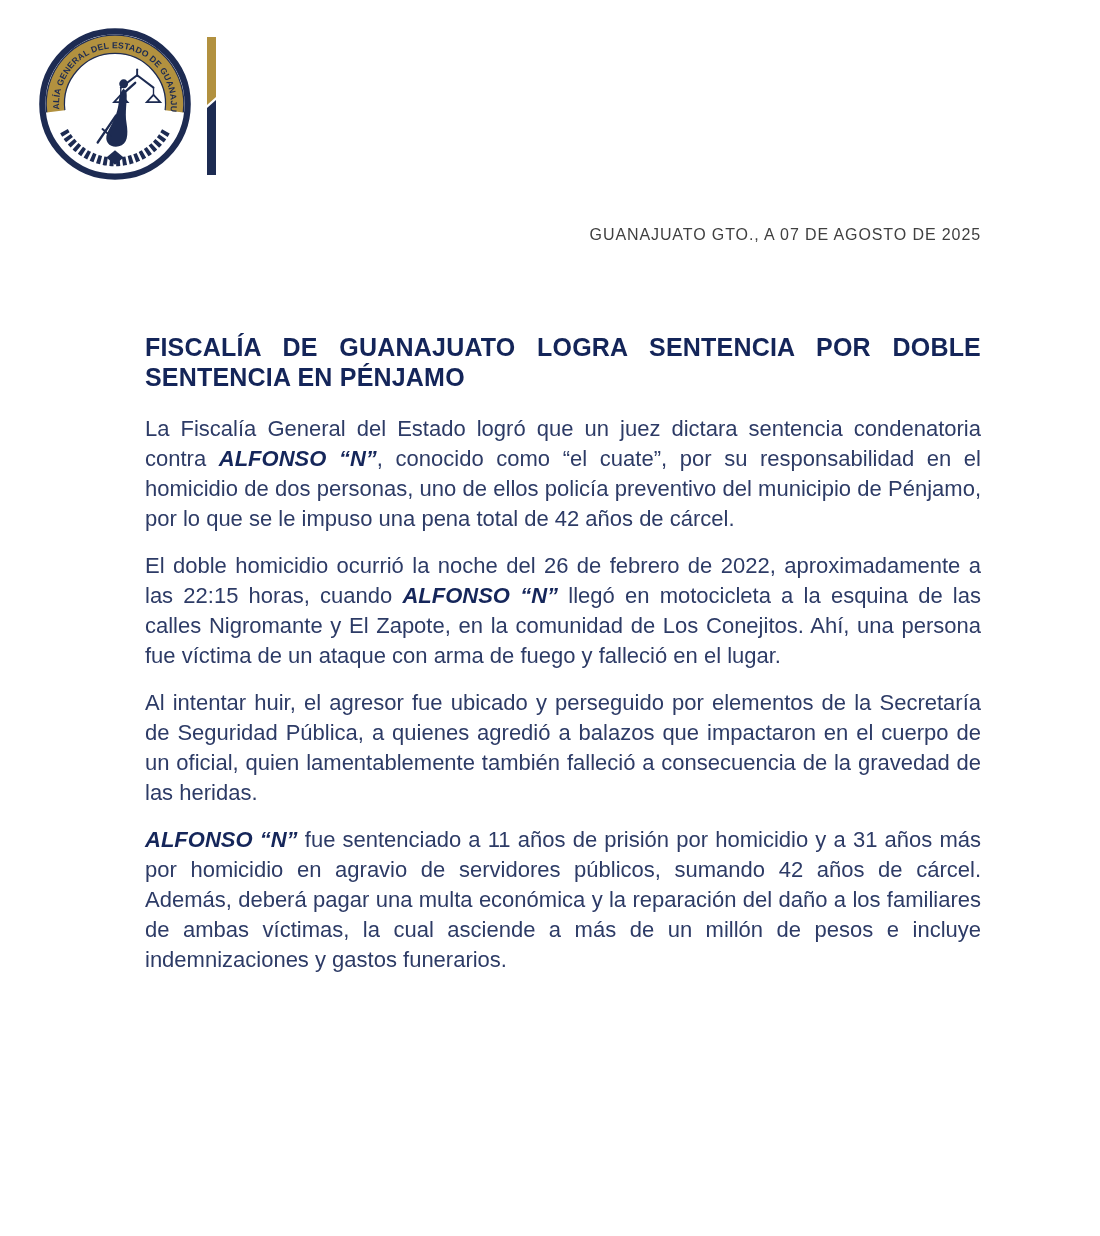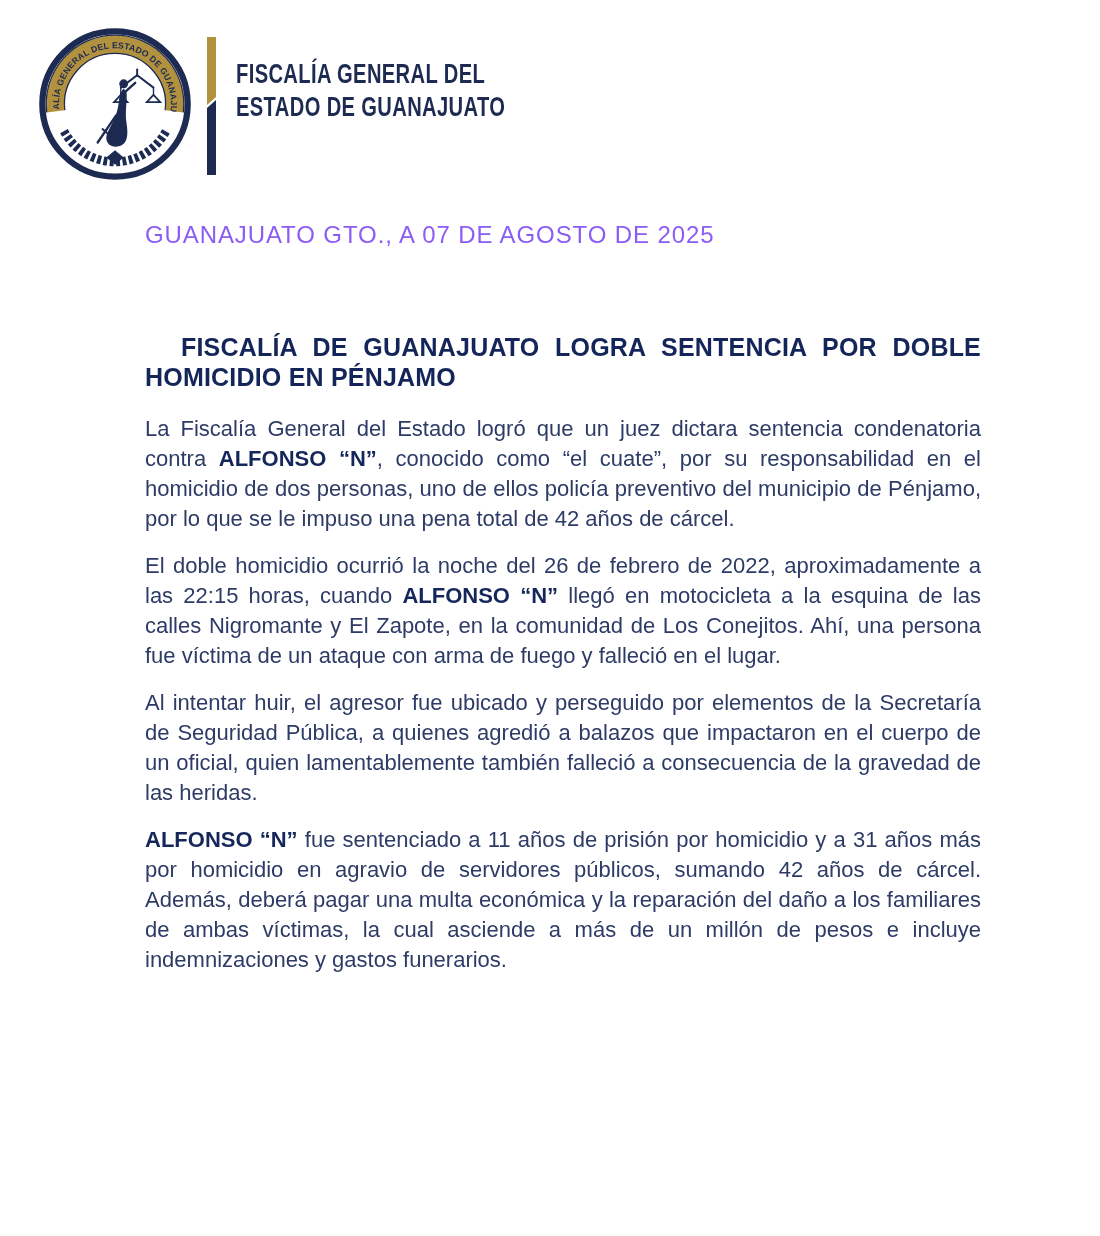--- a/index.html
+++ b/index.html
@@ -42,44 +42,44 @@
   }
 
   
   .content {
     position: absolute;
     top: 222px;
     left: 145px;
     width: 836px;
   }
   .dateline {
-    text-align: left;
-    font-size: 24px;
+    text-align: right;
+    font-size: 16px;
     letter-spacing: 0.9px;
-    color: #8b5cf6;
+    color: #404040;
     line-height: 26px;
   }
   .headline {
     margin: 84px 0 22px 0;
     font-size: 25px;
     line-height: 30px;
     font-weight: bold;
     color: var(--navy-dark);
     letter-spacing: 0.2px;
   }
-  .headline .hl-1 { text-align: justify; text-align-last: justify; margin-left: 36px; }
+  .headline .hl-1 { text-align: justify; text-align-last: justify; }
   .headline .hl-2 { text-align: left; }
   .paragraphs p {
     margin: 0 0 17px 0;
     font-size: 22px;
     line-height: 30px;
     color: var(--body-text);
     text-align: justify;
   }
-  .paragraphs p strong { color: #15265a; }
+  .paragraphs p strong { color: #15265a; font-style: italic; }
 </style>
 </head>
 <body>
 
 <div class="page">
 
   <header class="letterhead">
 
     <div class="seal">
       <svg viewBox="0 0 160 160">
@@ -115,37 +115,29 @@
           <line x1="67" y1="106" x2="75" y2="113" stroke-width="2"></line>
         </g>
       </svg>
     </div>
 
     <svg class="divider-bar" viewBox="0 0 9 138">
       <polygon points="0,0 9,0 9,60 0,68" fill="#b2913f"></polygon>
       <polygon points="0,71 9,63 9,138 0,138" fill="#1d2b52"></polygon>
     </svg>
 
-    <div class="wordmark">
-      <div class="wm-line">
-        <span>FISCALÍA GENERAL DEL</span>
-      </div>
-      <div class="wm-line">
-        <span>ESTADO DE GUANAJUATO</span>
-      </div>
-    </div>
 
   </header>
 
   <main class="content">
     <div class="dateline">GUANAJUATO GTO., A 07 DE AGOSTO DE 2025</div>
 
     <h1 class="headline">
       <div class="hl-1">FISCALÍA DE GUANAJUATO LOGRA SENTENCIA POR DOBLE</div>
-      <div class="hl-2">HOMICIDIO EN PÉNJAMO</div>
+      <div class="hl-2">SENTENCIA EN PÉNJAMO</div>
     </h1>
 
     <div class="paragraphs">
         <p><span>La Fiscalía General del Estado logró que un juez dictara sentencia condenatoria contra </span><strong>ALFONSO “N”</strong><span>, conocido como “el cuate”, por su responsabilidad en el homicidio de dos personas, uno de ellos policía preventivo del municipio de Pénjamo, por lo que se le impuso una pena total de 42 años de cárcel.</span></p>
         <p><span>El doble homicidio ocurrió la noche del 26 de febrero de 2022, aproximadamente a las 22:15 horas, cuando </span><strong>ALFONSO “N”</strong><span> llegó en motocicleta a la esquina de las calles Nigromante y El Zapote, en la comunidad de Los Conejitos. Ahí, una persona fue víctima de un ataque con arma de fuego y falleció en el lugar.</span></p>
         <p><span>Al intentar huir, el agresor fue ubicado y perseguido por elementos de la Secretaría de Seguridad Pública, a quienes agredió a balazos que impactaron en el cuerpo de un oficial, quien lamentablemente también falleció a consecuencia de la gravedad de las heridas.</span></p>
         <p><strong>ALFONSO “N”</strong><span> fue sentenciado a 11 años de prisión por homicidio y a 31 años más por homicidio en agravio de servidores públicos, sumando 42 años de cárcel. Además, deberá pagar una multa económica y la reparación del daño a los familiares de ambas víctimas, la cual asciende a más de un millón de pesos e incluye indemnizaciones y gastos funerarios.</span></p>
       </div>
   </main>
 

